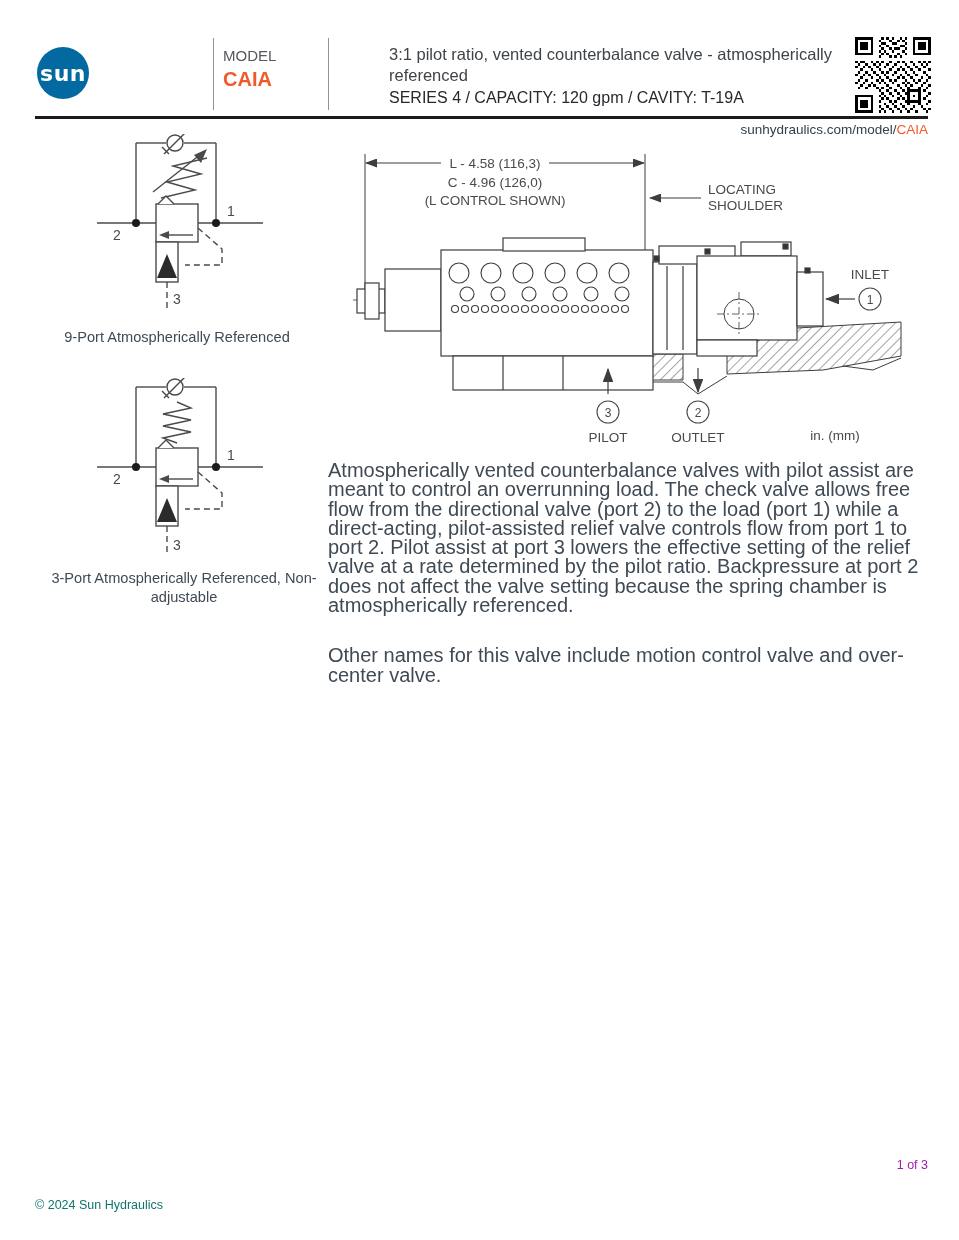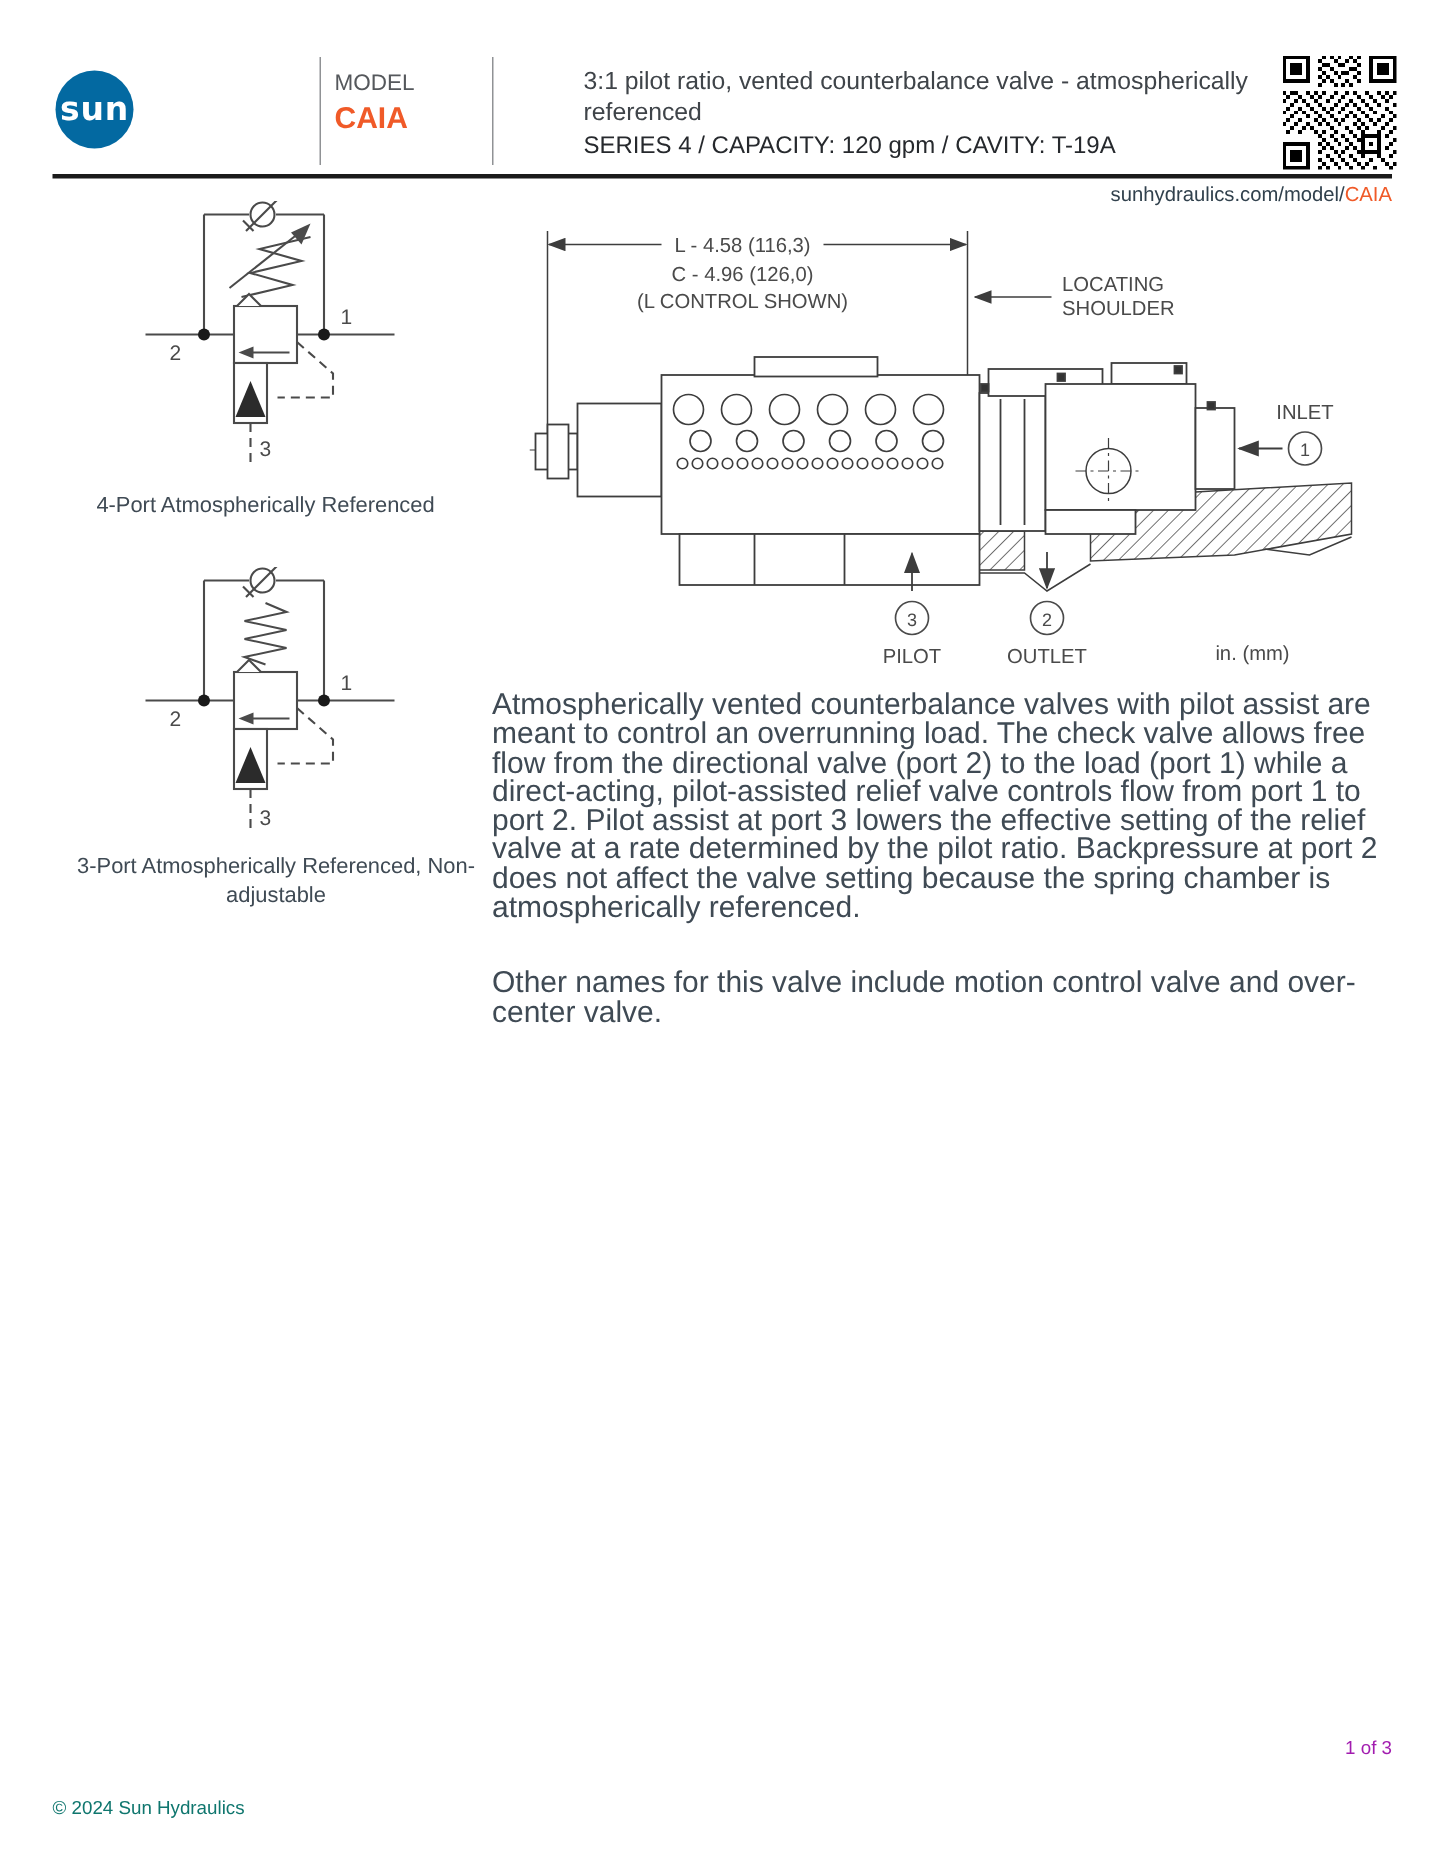--- a/index.html
+++ b/index.html
@@ -156,21 +156,21 @@
 
       <circle cx="41" cy="89" r="4" fill="#1a1a1a" stroke="none"></circle>
       <circle cx="121" cy="89" r="4" fill="#1a1a1a" stroke="none"></circle>
     </g>
     <g font-size="14" fill="#4a4a4a" font-family="Liberation Sans, sans-serif">
       <text x="18" y="106">2</text>
       <text x="132" y="82">1</text>
       <text x="78" y="170">3</text>
     </g>
   </svg>
-  <div class="schem-caption" style="left:57px; top:328px; width:240px;">4-Port Atmospherically Referenced</div>
+  <div class="schem-caption" style="left:57px; top:328px; width:240px;">9-Port Atmospherically Referenced</div>
 
   <svg class="schematic" style="left:95px; top:378px;" width="170" height="188" viewBox="0 0 170 188">
     <g stroke="#4a4a4a" stroke-width="1.4" fill="none">
       <g>
         <line x1="41" y1="9" x2="71" y2="9"></line>
         <line x1="89" y1="9" x2="121" y2="9"></line>
         <circle cx="80" cy="9" r="8"></circle>
         <line x1="69" y1="20" x2="91" y2="-2"></line>
         <line x1="67" y1="13" x2="74" y2="20"></line>
       </g>

